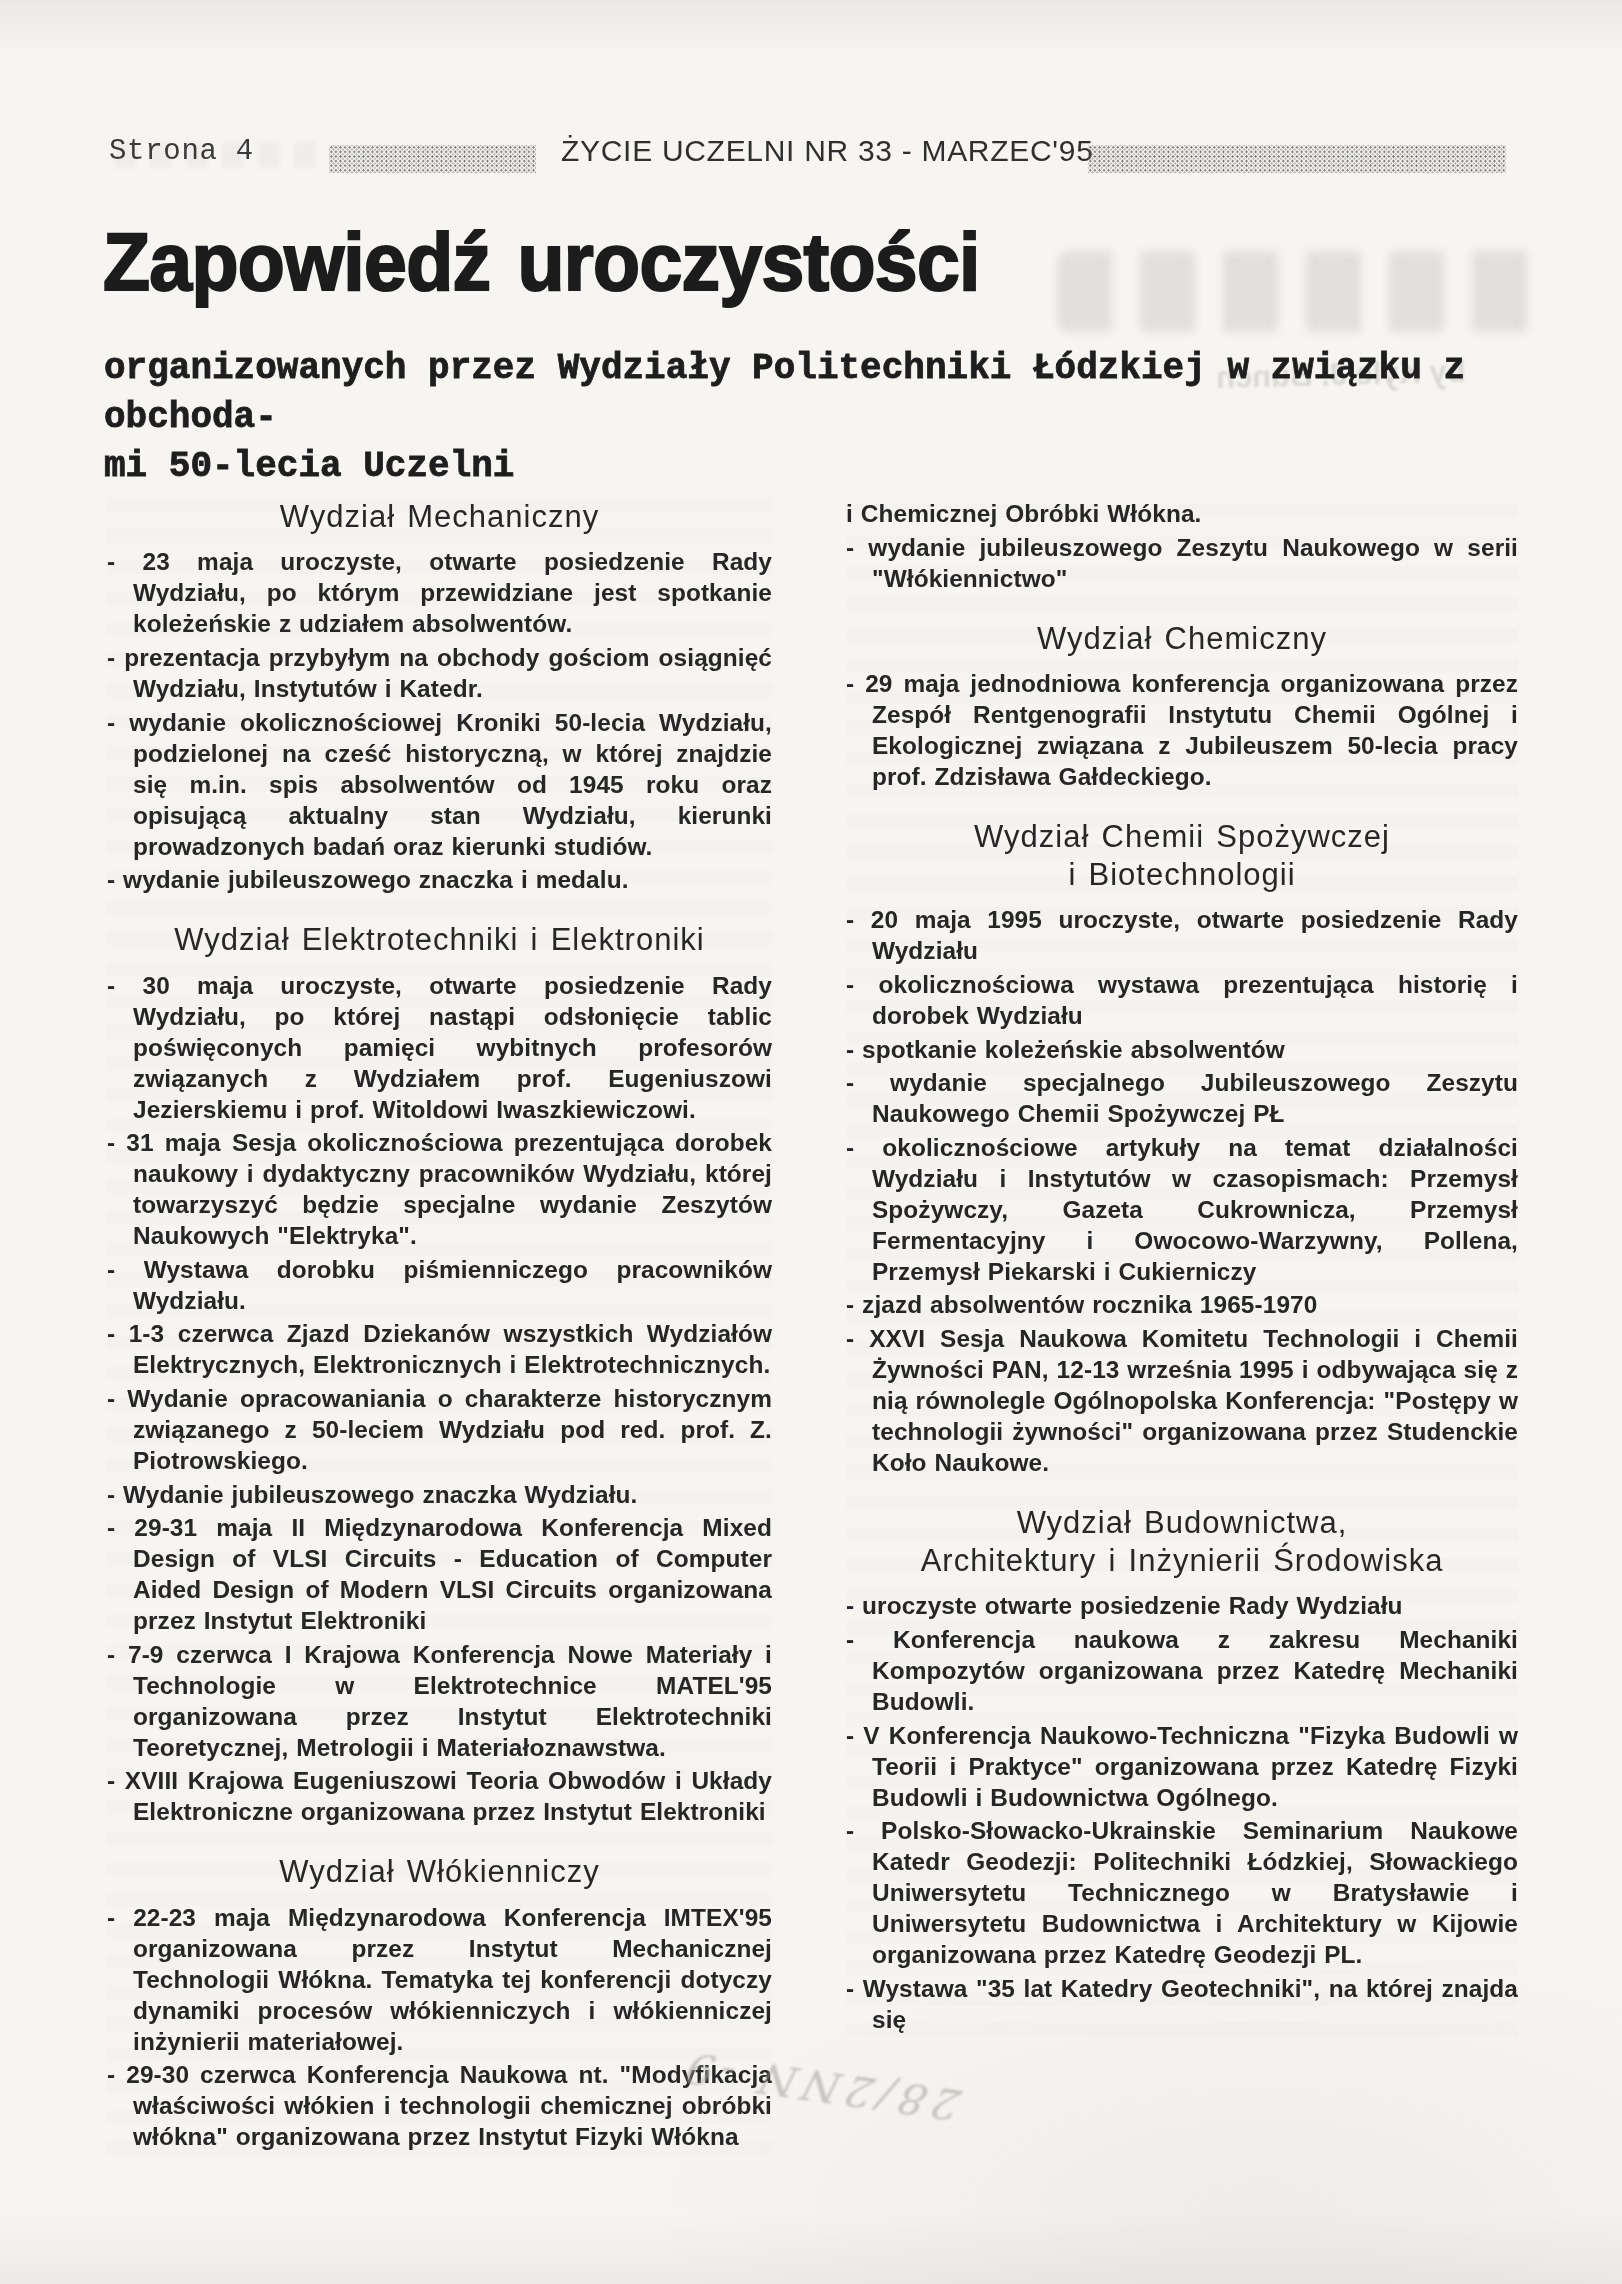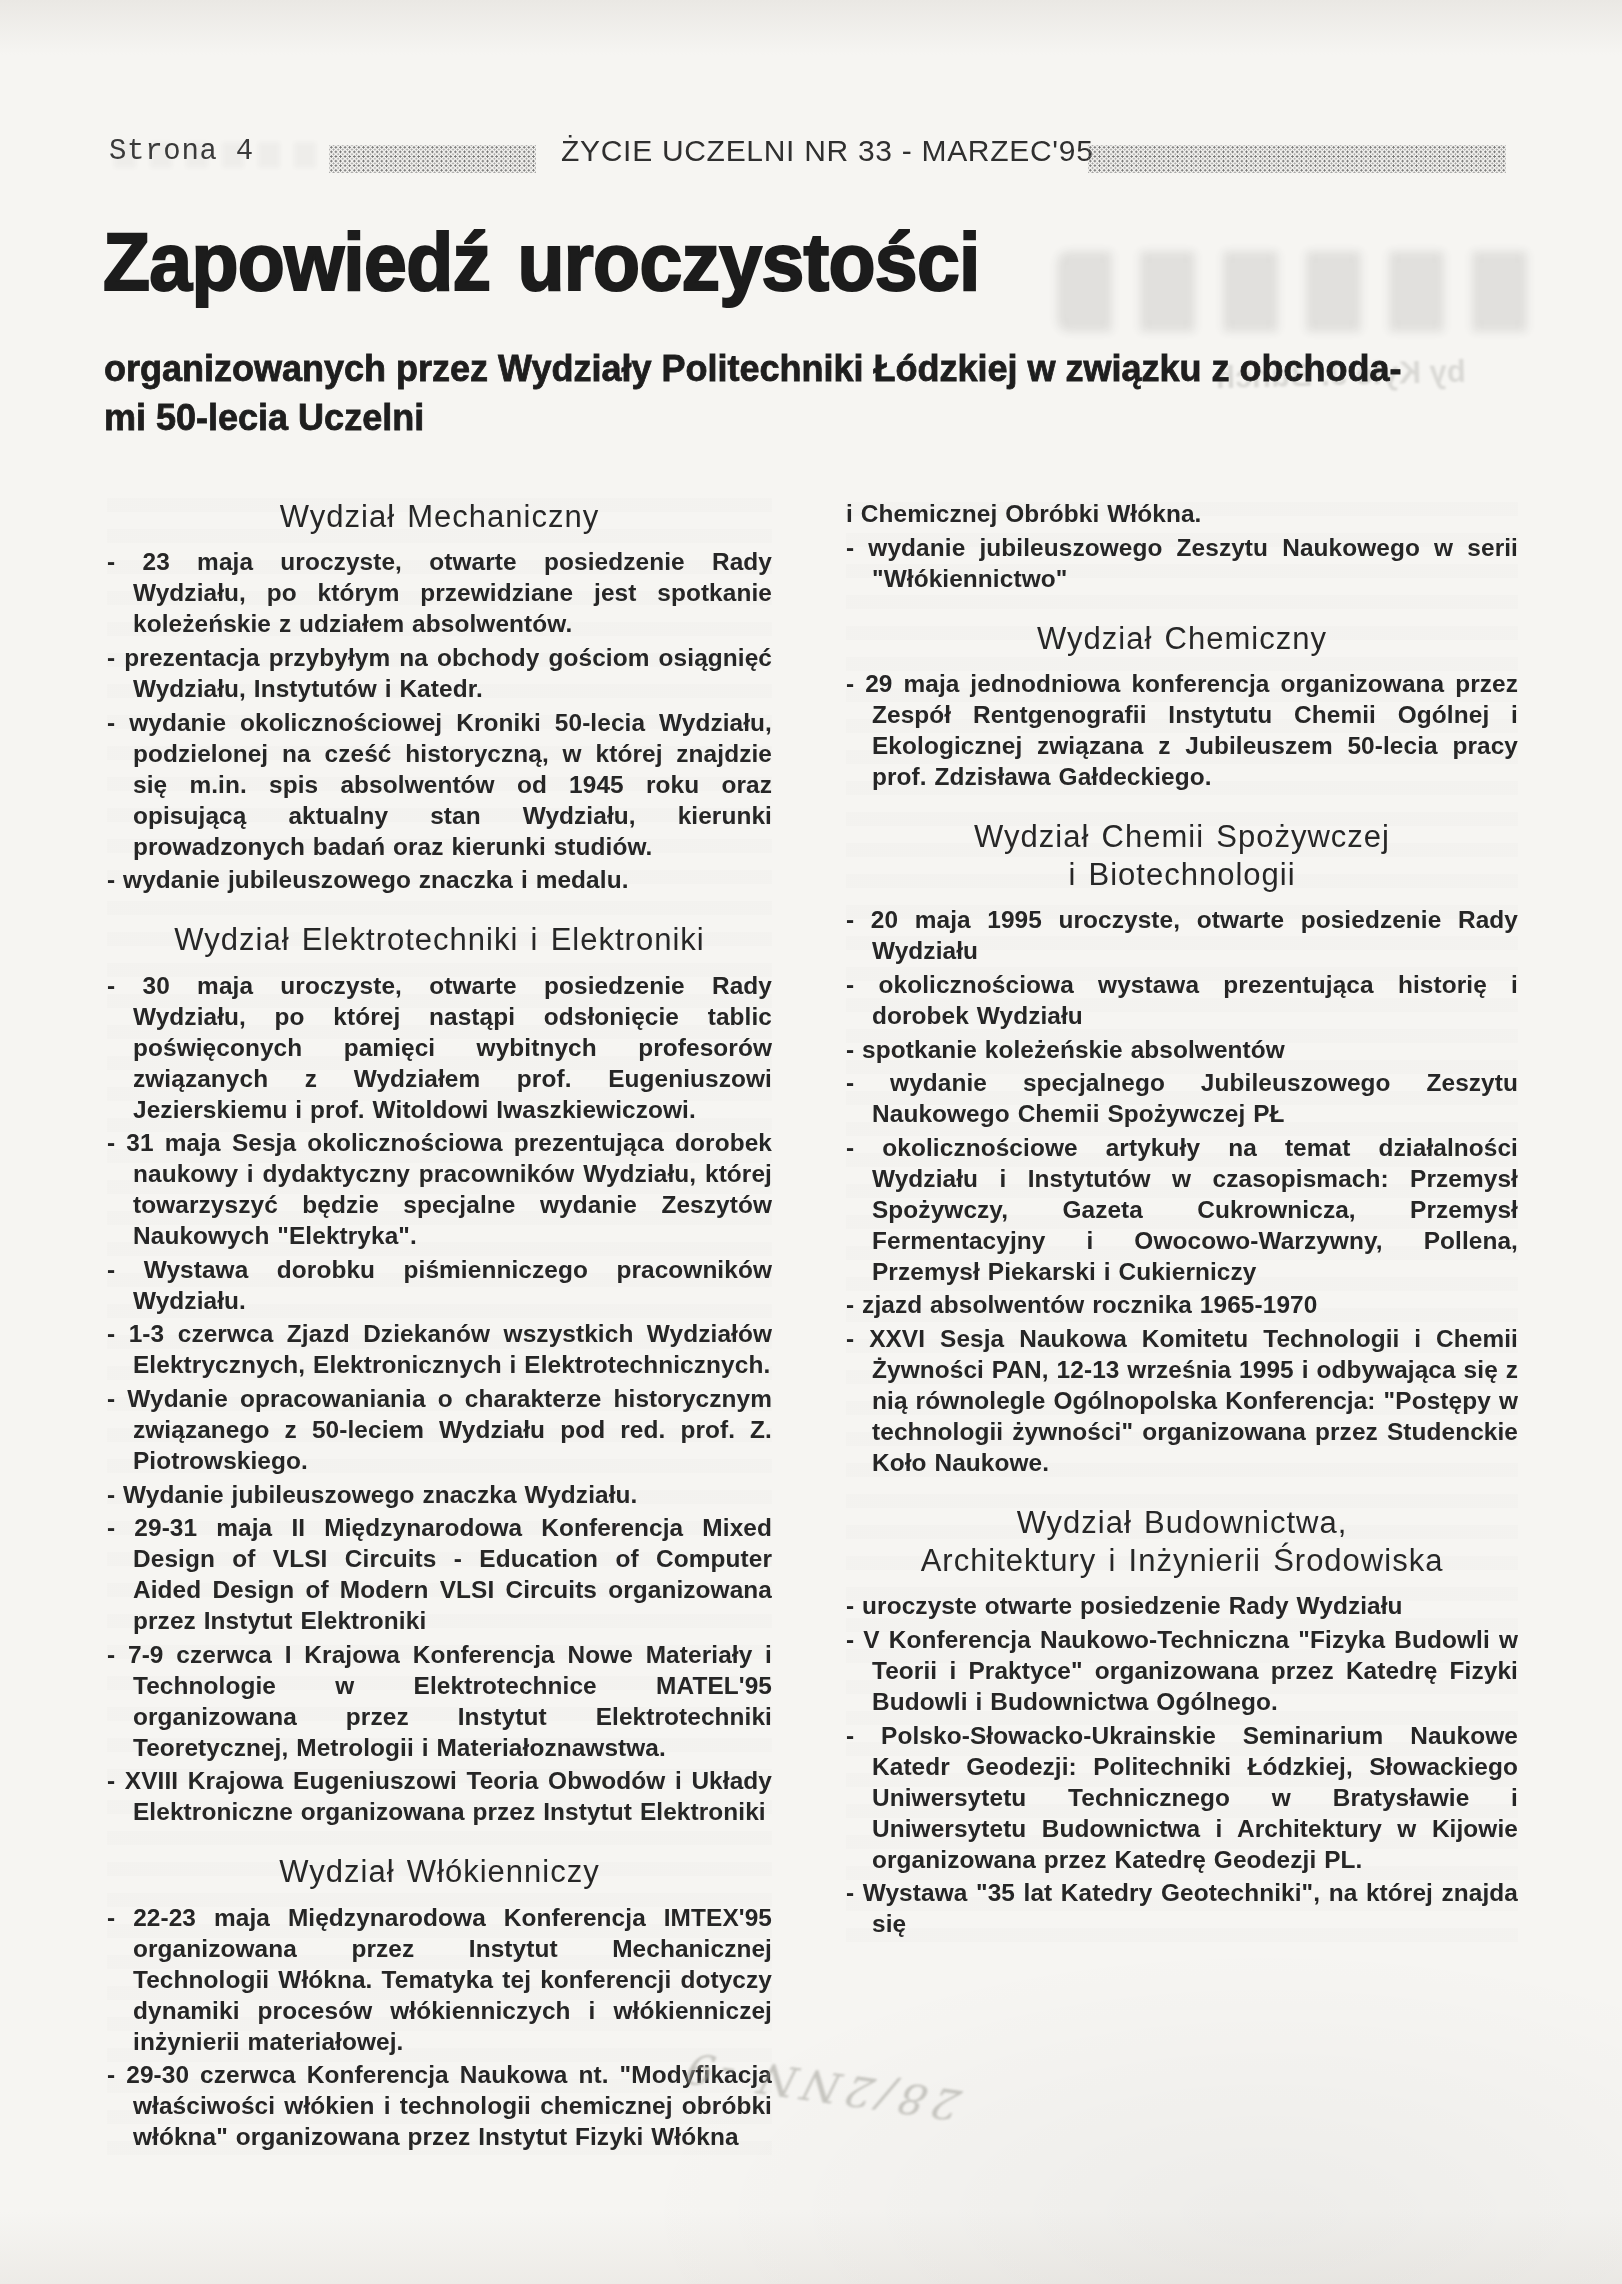--- a/index.html
+++ b/index.html
@@ -31,21 +31,21 @@
   h1{
     position:absolute;left:103px;top:220px;margin:0;
     font-size:77px;line-height:1.05;font-weight:700;
     letter-spacing:-0.7px;word-spacing:6.5px;color:#1c1c1c;
     -webkit-text-stroke:2px #1c1c1c;
     transform:scaleY(1.05);transform-origin:left top;
   }
   h2{
     position:absolute;left:104px;top:344px;margin:0;width:1425px;
     font-size:36px;line-height:49px;font-weight:700;color:#1e1e1e;
-    letter-spacing:0;-webkit-text-stroke:0.8px #1e1e1e;
+    letter-spacing:0;font-family:Liberation Mono, monospace;-webkit-text-stroke:0.8px #1e1e1e;
   }
   
   .col{position:absolute;top:498px;
     background-image:repeating-linear-gradient(0deg,rgba(70,70,70,0.014) 0 14.3px,transparent 14.3px 31px);}
   .col-left{left:107px;width:665px;}
   .col-right{left:846px;width:672px;}
   .col h3{
     margin:26px 0 10.4px 0;font-size:31px;line-height:38px;font-weight:400;
     letter-spacing:1px;word-spacing:2.6px;color:#272727;text-align:center;
   }
@@ -131,20 +131,21 @@
     <p class="li">- 20 maja 1995 uroczyste, otwarte posiedzenie Rady Wydziału</p>
     <p class="li">- okolicznościowa wystawa prezentująca historię i dorobek Wydziału</p>
     <p class="li">- spotkanie koleżeńskie absolwentów</p>
     <p class="li">- wydanie specjalnego Jubileuszowego Zeszytu Naukowego Chemii Spożywczej PŁ</p>
     <p class="li">- okolicznościowe artykuły na temat działalności Wydziału i Instytutów w czasopismach: Przemysł Spożywczy, Gazeta Cukrownicza, Przemysł Fermentacyjny i Owocowo-Warzywny, Pollena, Przemysł Piekarski i Cukierniczy</p>
     <p class="li">- zjazd absolwentów rocznika 1965-1970</p>
     <p class="li">- XXVI Sesja Naukowa Komitetu Technologii i Chemii Żywności PAN, 12-13 września 1995 i odbywająca się z nią równolegle Ogólnopolska Konferencja: "Postępy w technologii żywności" organizowana przez Studenckie Koło Naukowe.</p>
 
     <h3><span>Wydział Budownictwa,</span><br><span>Architektury i Inżynierii Środowiska</span></h3>
     <p class="li">- uroczyste otwarte posiedzenie Rady Wydziału</p>
+    <p class="li">- Konferencja naukowa z zakresu Mechaniki Kompozytów organizowana przez Katedrę Mechaniki Budowli.</p>
     <p class="li">- V Konferencja Naukowo-Techniczna "Fizyka Budowli w Teorii i Praktyce" organizowana przez Katedrę Fizyki Budowli i Budownictwa Ogólnego.</p>
     <p class="li">- Polsko-Słowacko-Ukrainskie Seminarium Naukowe Katedr Geodezji: Politechniki Łódzkiej, Słowackiego Uniwersytetu Technicznego w Bratysławie i Uniwersytetu Budownictwa i Architektury w Kijowie organizowana przez Katedrę Geodezji PL.</p>
     <p class="li">- Wystawa "35 lat Katedry Geotechniki", na której znajda się</p>
   </div>
 
   <div class="handnote">28/2NN -9</div>
 
 </div>
 
 

